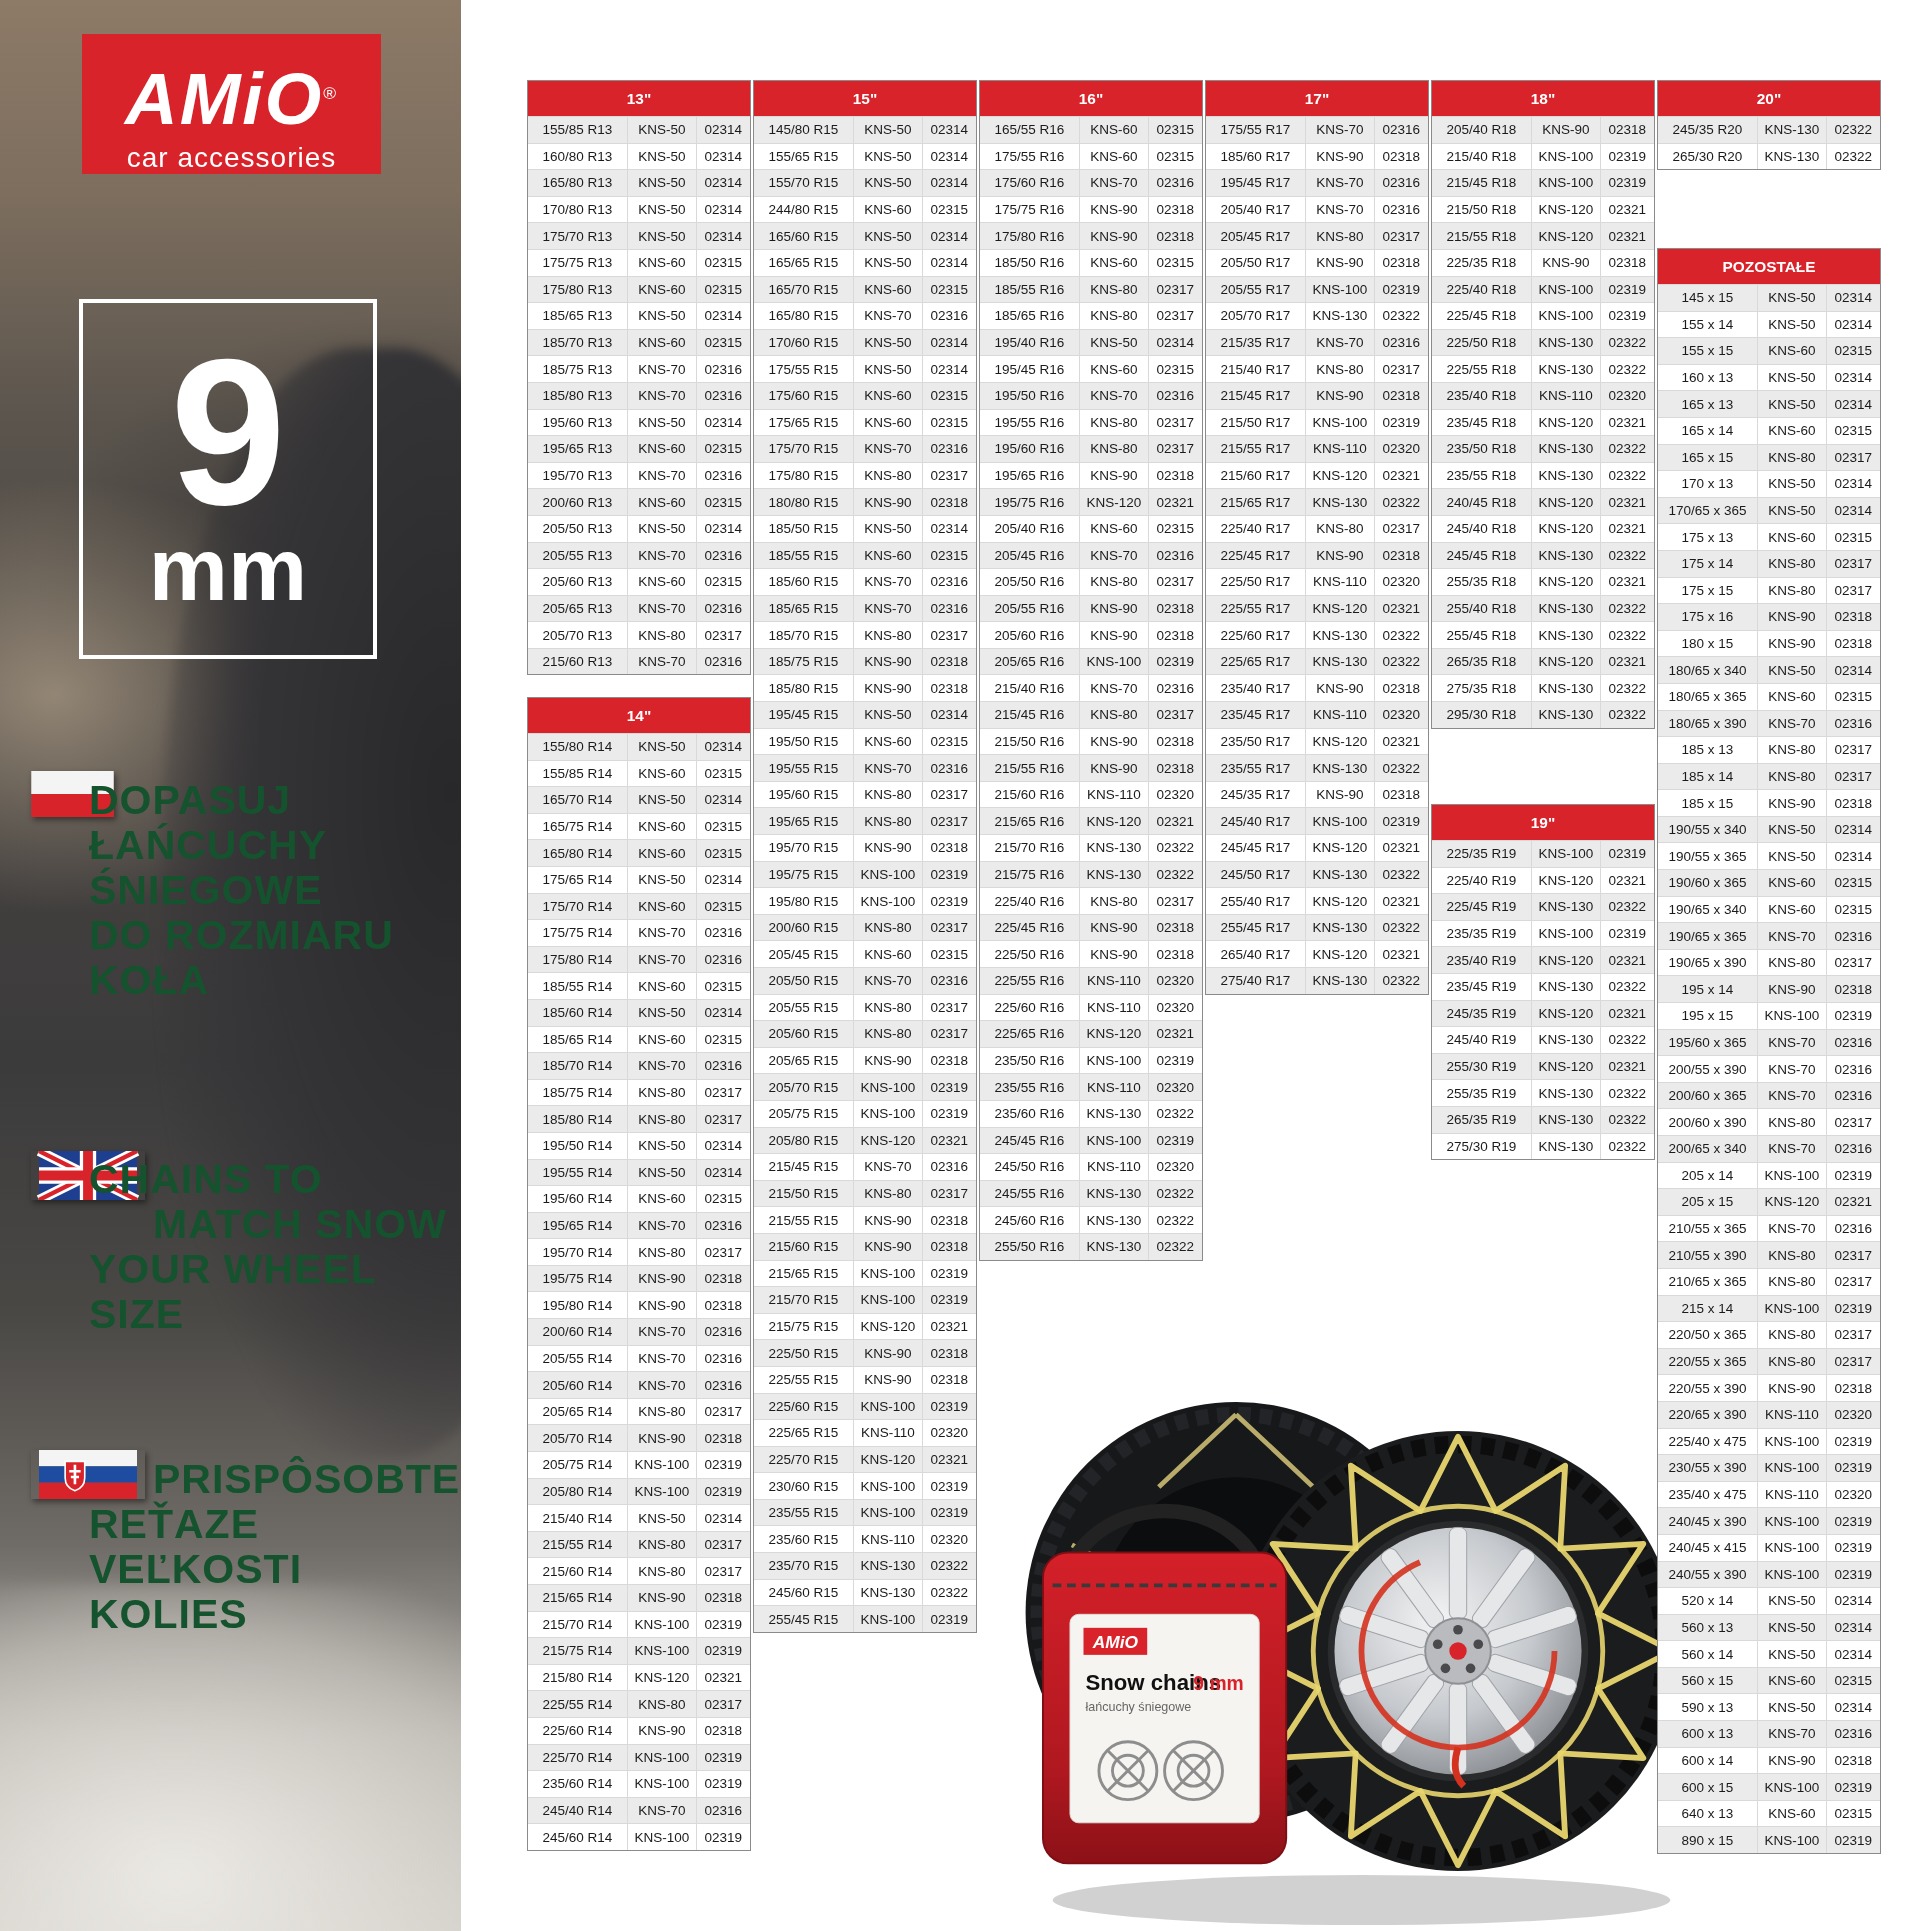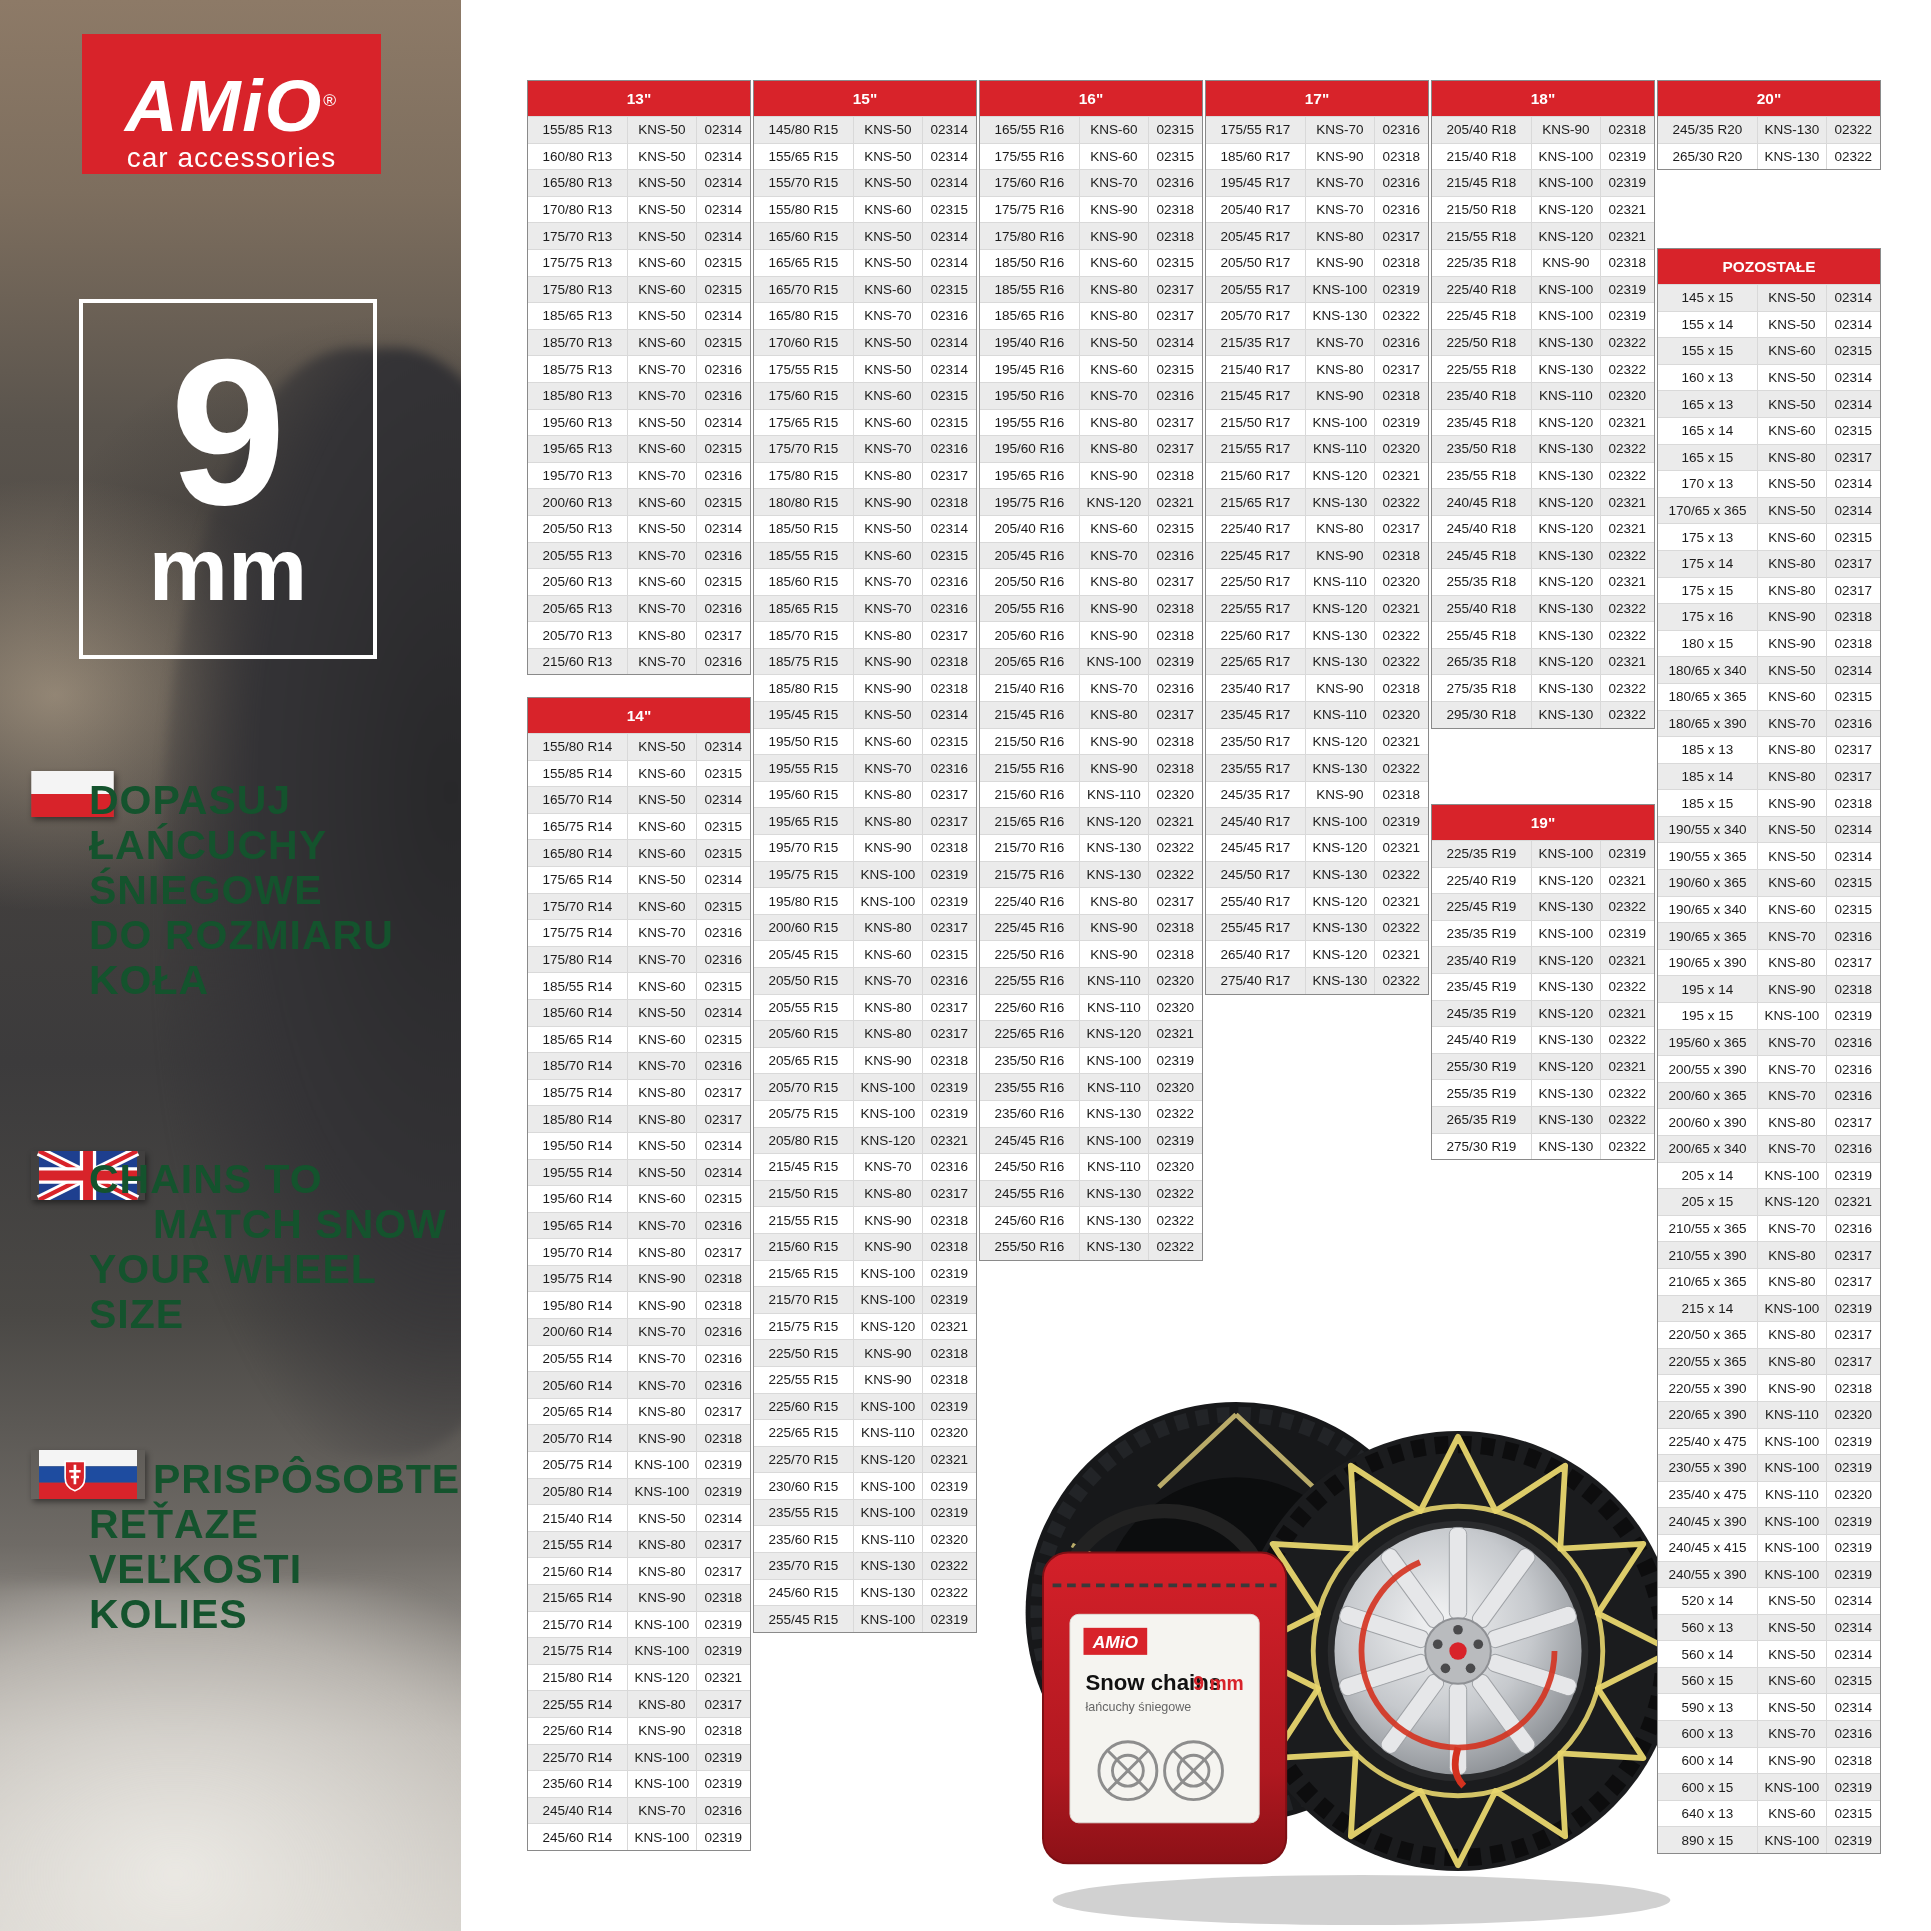--- a/index.html
+++ b/index.html
@@ -17,21 +17,21 @@
     border-radius:45%;filter:blur(5.8px);}
   .photo::after{content:'';position:absolute;left:-87px;bottom:-68px;width:657px;height:415px;
     background:radial-gradient(ellipse at 40% 70%, rgba(236,234,229,.95), rgba(212,208,202,.5) 60%, rgba(212,208,202,0) 82%);
     filter:blur(7.7px);}
 
   
   .logo{position:absolute;left:82px;top:34px;width:299px;height:140px;background:#d8232a;
     display:flex;flex-direction:column;align-items:center;justify-content:flex-end;color:#fff;z-index:3;}
   .logo .brand{font-size:73px;font-weight:800;font-style:italic;letter-spacing:1.9px;line-height:1;}
   .logo .reg{font-size:17.4px;vertical-align:super;font-style:normal;font-weight:400;}
-  .logo .tagline{font-size:28px;font-weight:400;margin-top:0;letter-spacing:1px;}
+  .logo .tagline{font-size:28px;font-weight:400;margin-top:7px;letter-spacing:1px;}
 
   
   .badge{position:absolute;left:79px;top:299px;width:290px;height:352px;border:4.8px solid #fff;
     display:flex;flex-direction:column;align-items:center;justify-content:center;color:#fff;z-index:3;}
   .badge .val{font-size:208px;font-weight:700;line-height:.85;}
   .badge .unit{font-size:89px;font-weight:700;line-height:1;margin-top:5px;}
 
   
   .side-text{position:absolute;left:89px;color:#14532d;font-size:41px;font-weight:700;
     line-height:45px;letter-spacing:1px;z-index:3;white-space:nowrap;}
@@ -440,21 +440,21 @@
         <span class="tc c0">155/65 R15</span>
         <span class="tc c1">KNS-50</span>
         <span class="tc c2">02314</span>
       </div>
       <div class="trow">
         <span class="tc c0">155/70 R15</span>
         <span class="tc c1">KNS-50</span>
         <span class="tc c2">02314</span>
       </div>
       <div class="trow">
-        <span class="tc c0">155/80 R15</span>
+        <span class="tc c0">244/80 R15</span>
         <span class="tc c1">KNS-60</span>
         <span class="tc c2">02315</span>
       </div>
       <div class="trow">
         <span class="tc c0">165/60 R15</span>
         <span class="tc c1">KNS-50</span>
         <span class="tc c2">02314</span>
       </div>
       <div class="trow">
         <span class="tc c0">165/65 R15</span>

